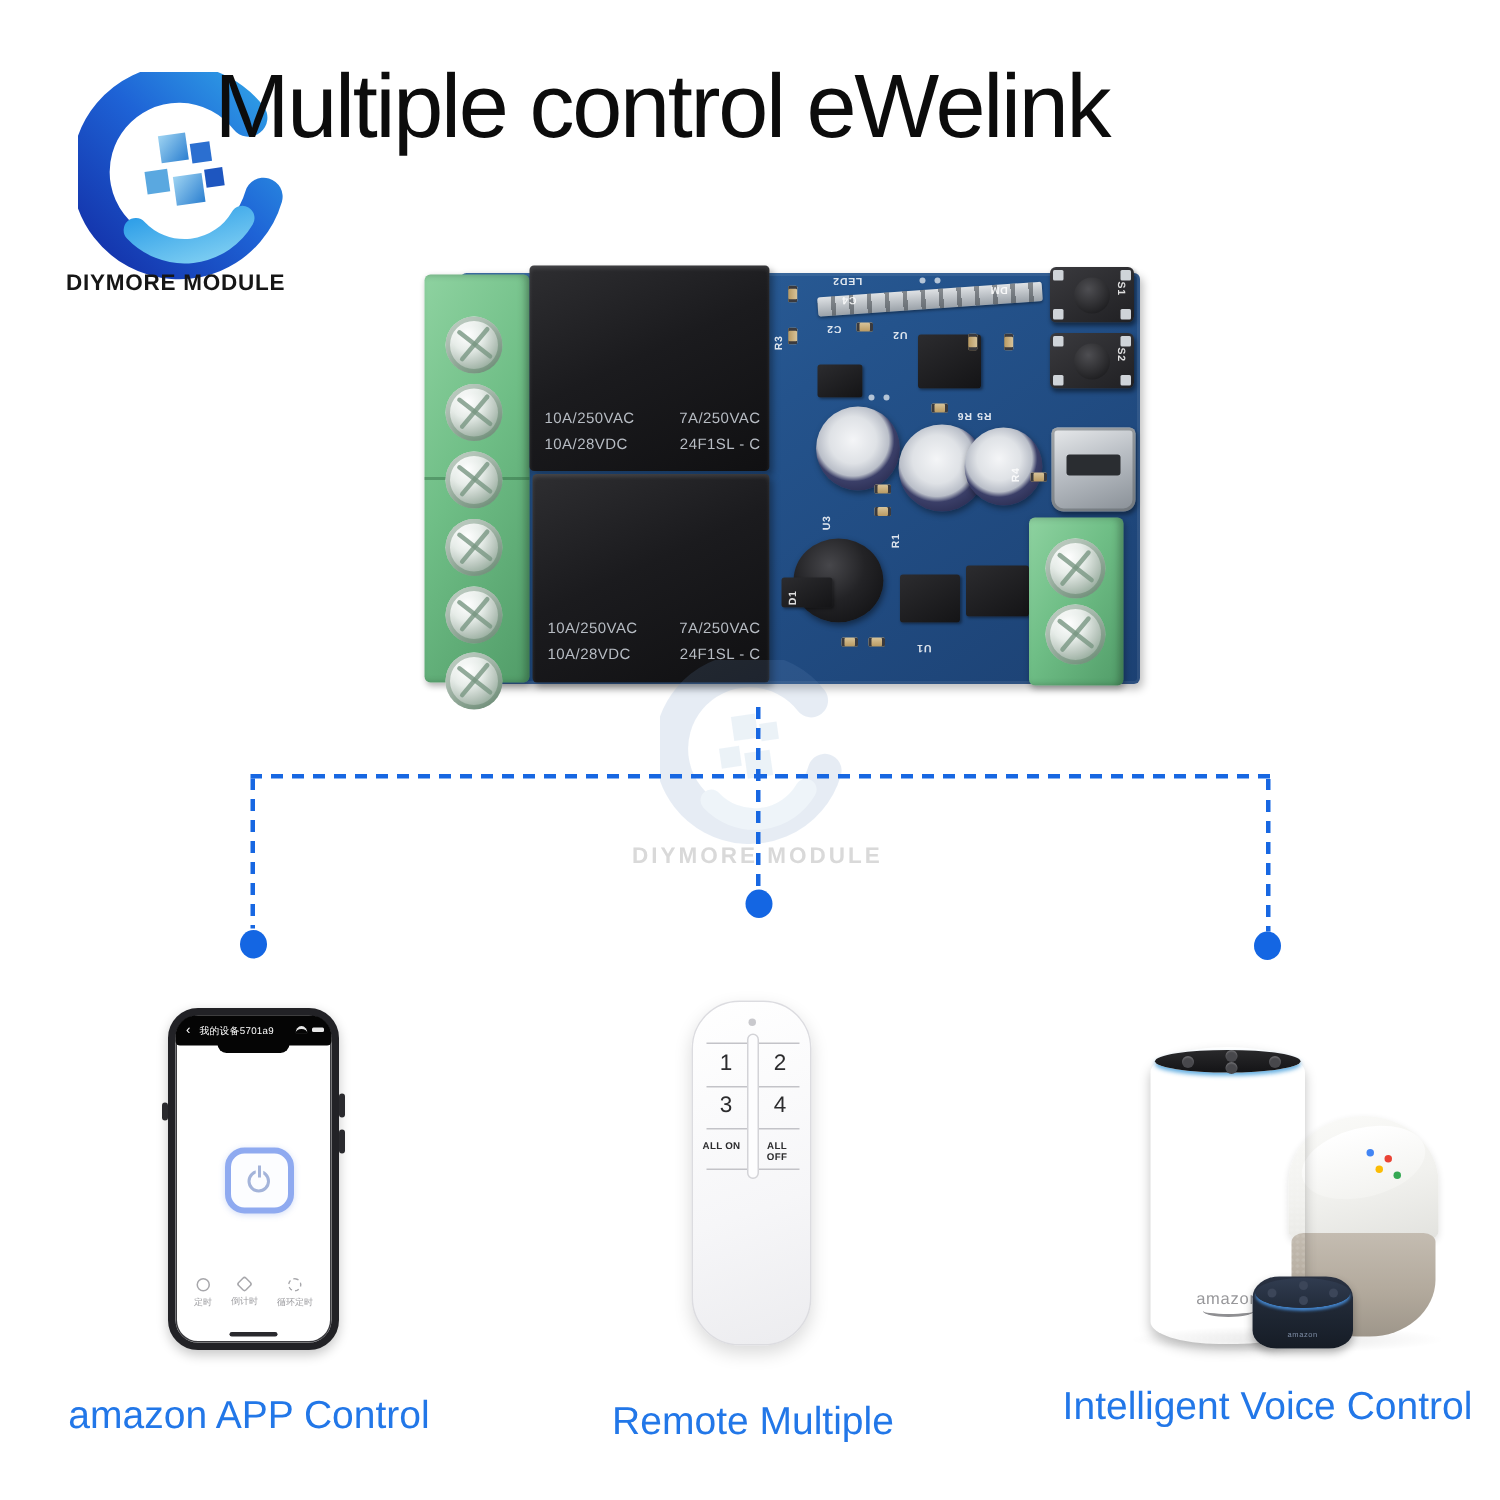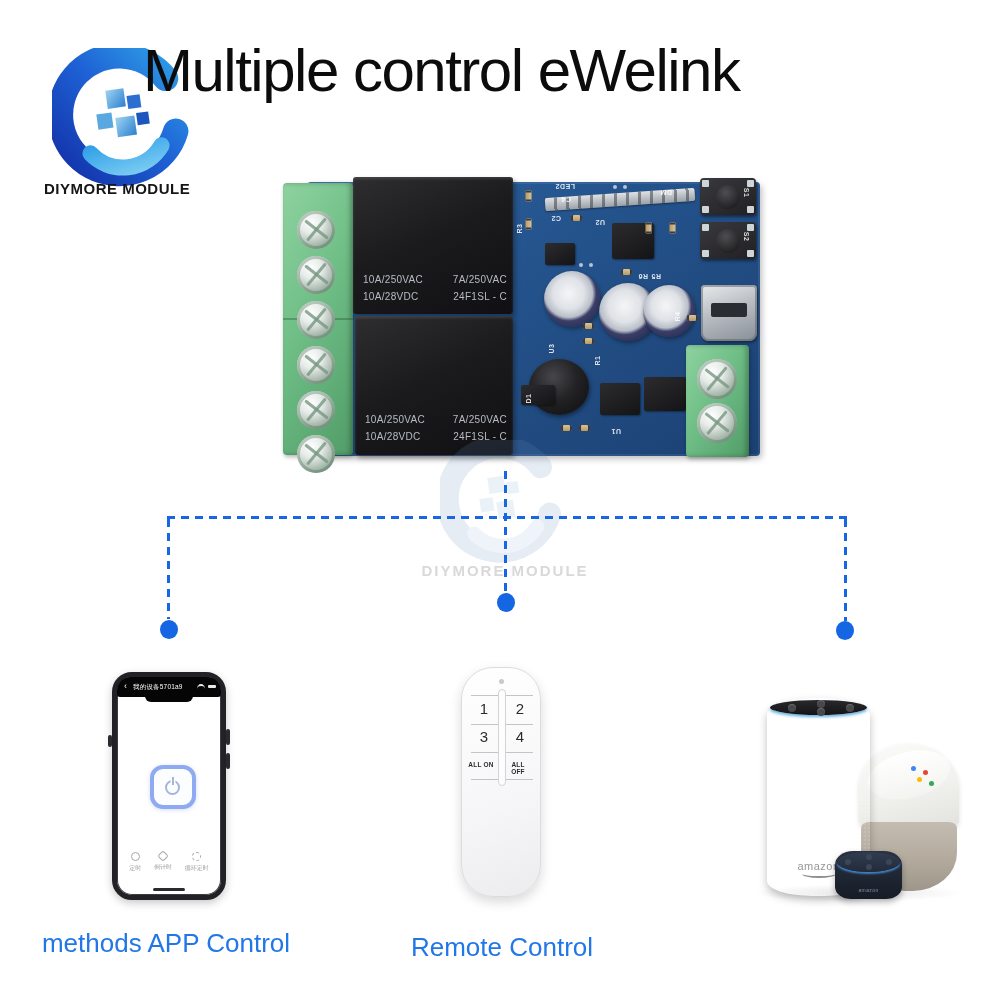--- a/index.html
+++ b/index.html
@@ -372,16 +372,17 @@
       <div class="edot-top">
         <div class="edot-btn" style="left:8px;top:7px"></div>
         <div class="edot-btn" style="left:49px;top:7px"></div>
         <div class="edot-btn" style="left:29px;top:2px"></div>
         <div class="edot-btn" style="left:29px;top:12px"></div>
       </div>
       <div class="edot-brand">amazon</div>
     </div>
   </div>
 
-  <div class="caption" style="left:166px;top:928px">methods APP Control</div>
-  <div class="caption" style="left:502px;top:932px">Remote Control</div>
+  <div class="caption" style="left:166px;top:928px">amazon APP Control</div>
+  <div class="caption" style="left:502px;top:932px">Remote Multiple</div>
+  <div class="caption" style="left:845px;top:922px">Intelligent Voice Control</div>
 
 </div>
 
 </body></html>

